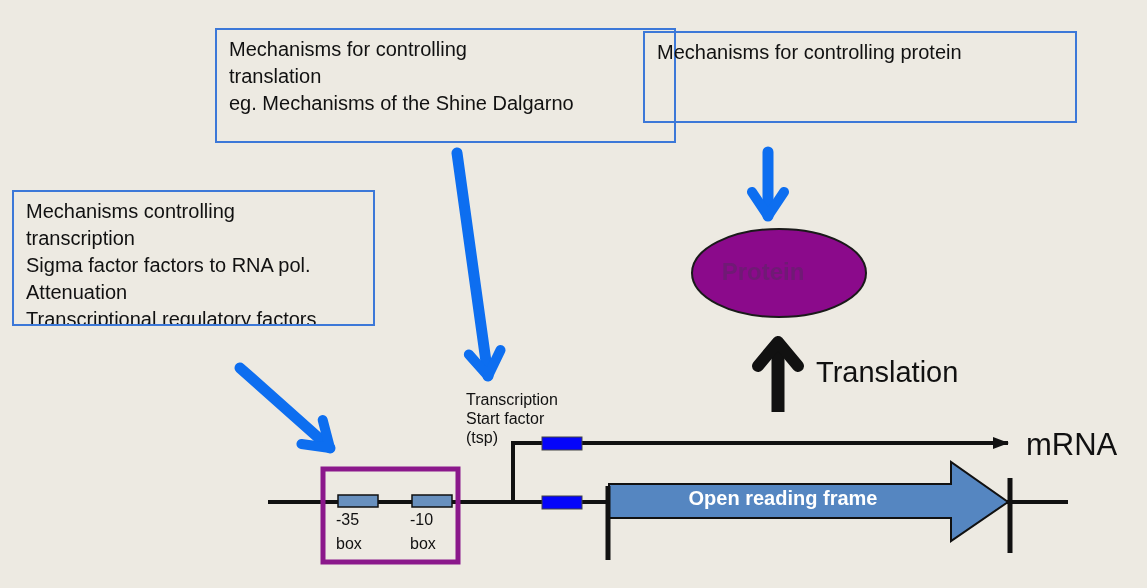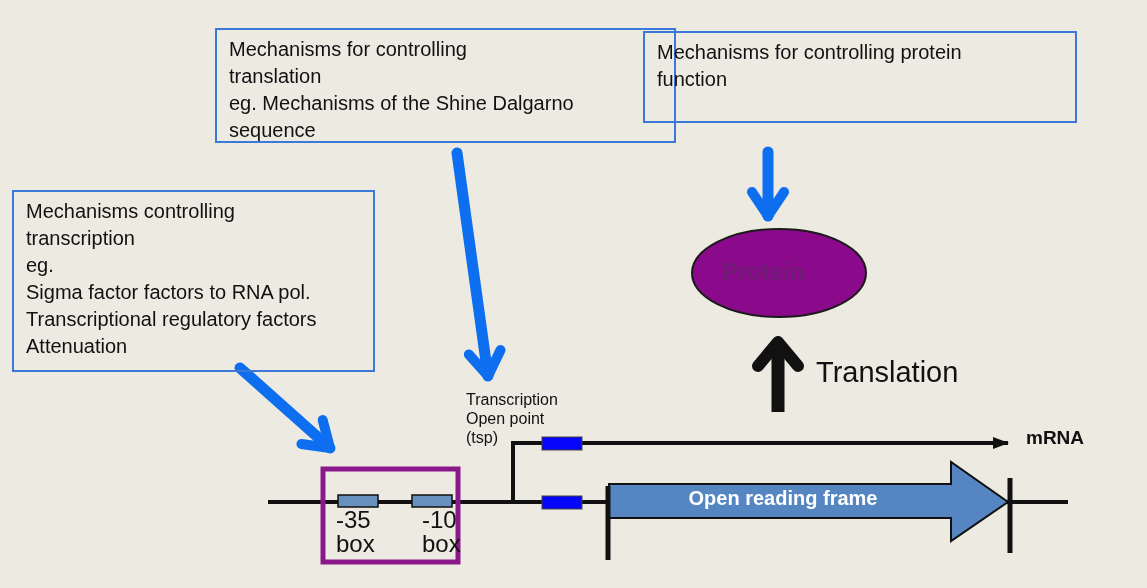--- a/index.html
+++ b/index.html
@@ -21,32 +21,32 @@
     color:#111;
     font-size:20px;
     line-height:27px;
     padding:6px 12px;
     box-sizing:border-box;
     overflow:hidden;
   }
   .callout .ln{white-space:nowrap;}
   .lbl{position:absolute;color:#111;white-space:nowrap;}
   .lbl-tsp{font-size:16px;line-height:19px;}
-  .lbl-mrna{font-size:19px;font-weight:bold;}
+  .lbl-mrna{font-size:31px;}
   .lbl-translation{font-size:29px;}
   .lbl-protein{
     width:142px;text-align:center;
     font-size:24px;font-weight:bold;color:#701a75;
   }
   .lbl-orf{
     width:330px;text-align:center;
     font-size:20px;font-weight:bold;color:#fff;
     letter-spacing:0px;
   }
-  .lbl-element{font-size:24px;line-height:24px;}
+  .lbl-element{font-size:16px;line-height:24px;}
 </style>
 </head>
 <body>
 
 <div id="stage">
 
   <svg id="diagram-svg" width="1147" height="588" viewBox="0 0 1147 588">
     <defs>
       <marker id="mBlueV" markerUnits="userSpaceOnUse" markerWidth="46" markerHeight="46" refX="32" refY="23" orient="auto">
         <path d="M8,7 L32,23 L8,39" fill="none" stroke="#0D6EF0" stroke-width="10" stroke-linecap="round" stroke-linejoin="round"></path>
@@ -78,58 +78,55 @@
     <polygon points="609,484 951,484 951,462 1008,502 951,541 951,518 609,518" fill="#5586C1" stroke="#111111" stroke-width="2"></polygon>
 
     <line x1="608" y1="486" x2="608" y2="560" stroke="#111111" stroke-width="5"></line>
     <line x1="1010" y1="478" x2="1010" y2="553" stroke="#111111" stroke-width="5"></line>
 
     <line x1="778" y1="412" x2="778" y2="342" stroke="#111111" stroke-width="13" marker-end="url(#mBlackV)"></line>
 
     <ellipse cx="779" cy="273" rx="87" ry="44" fill="#8B0A8B" stroke="#1a1a1a" stroke-width="2"></ellipse>
   </svg>
 
-  <div class="callout" style="left:12px;top:190px;width:363px;height:182px;">
+  <div class="callout" style="left:12px;top:190px;width:363px;height:136px;">
     <div class="ln">Mechanisms controlling</div>
     <div class="ln">transcription</div>
-    <div class="ln">eg.</div>
     <div class="ln">Sigma factor factors to RNA pol.</div>
+    <div class="ln">Attenuation</div>
     <div class="ln">Transcriptional regulatory factors</div>
-    <div class="ln">Attenuation</div>
   </div>
 
   <div class="callout" style="left:215px;top:28px;width:461px;height:115px;">
     <div class="ln">Mechanisms for controlling</div>
     <div class="ln">translation</div>
     <div class="ln">eg. Mechanisms of the Shine Dalgarno</div>
-    <div class="ln">sequence</div>
   </div>
 
   <div class="callout" style="left:643px;top:15px;width:434px;height:92px;margin-top:16px;">
     <div class="ln">Mechanisms for controlling protein</div>
-    <div class="ln">function</div>
   </div>
 
   <div class="lbl lbl-tsp" style="left:466px;top:390px;">
     <div>Transcription</div>
-    <div>Open point</div>
+    <div>Start factor</div>
     <div>(tsp)</div>
   </div>
 
   <div class="lbl lbl-mrna" style="left:1026px;top:427px;">mRNA</div>
 
   <div class="lbl lbl-translation" style="left:816px;top:356px;">Translation</div>
 
   <div class="lbl lbl-protein" style="left:692px;top:258px;">Protein</div>
 
   <div class="lbl lbl-orf" style="left:618px;top:487px;">Open reading frame</div>
 
   <div class="lbl lbl-element" style="left:336px;top:508px;">
     <div>-35</div>
     <div>box</div>
   </div>
 
-  <div class="lbl lbl-element" style="left:410px;top:508px;margin-left:12px;">
+  <div class="lbl lbl-element" style="left:410px;top:508px;">
     <div>-10</div>
     <div>box</div>
   </div>
 
 </div>
 
 </body></html>

